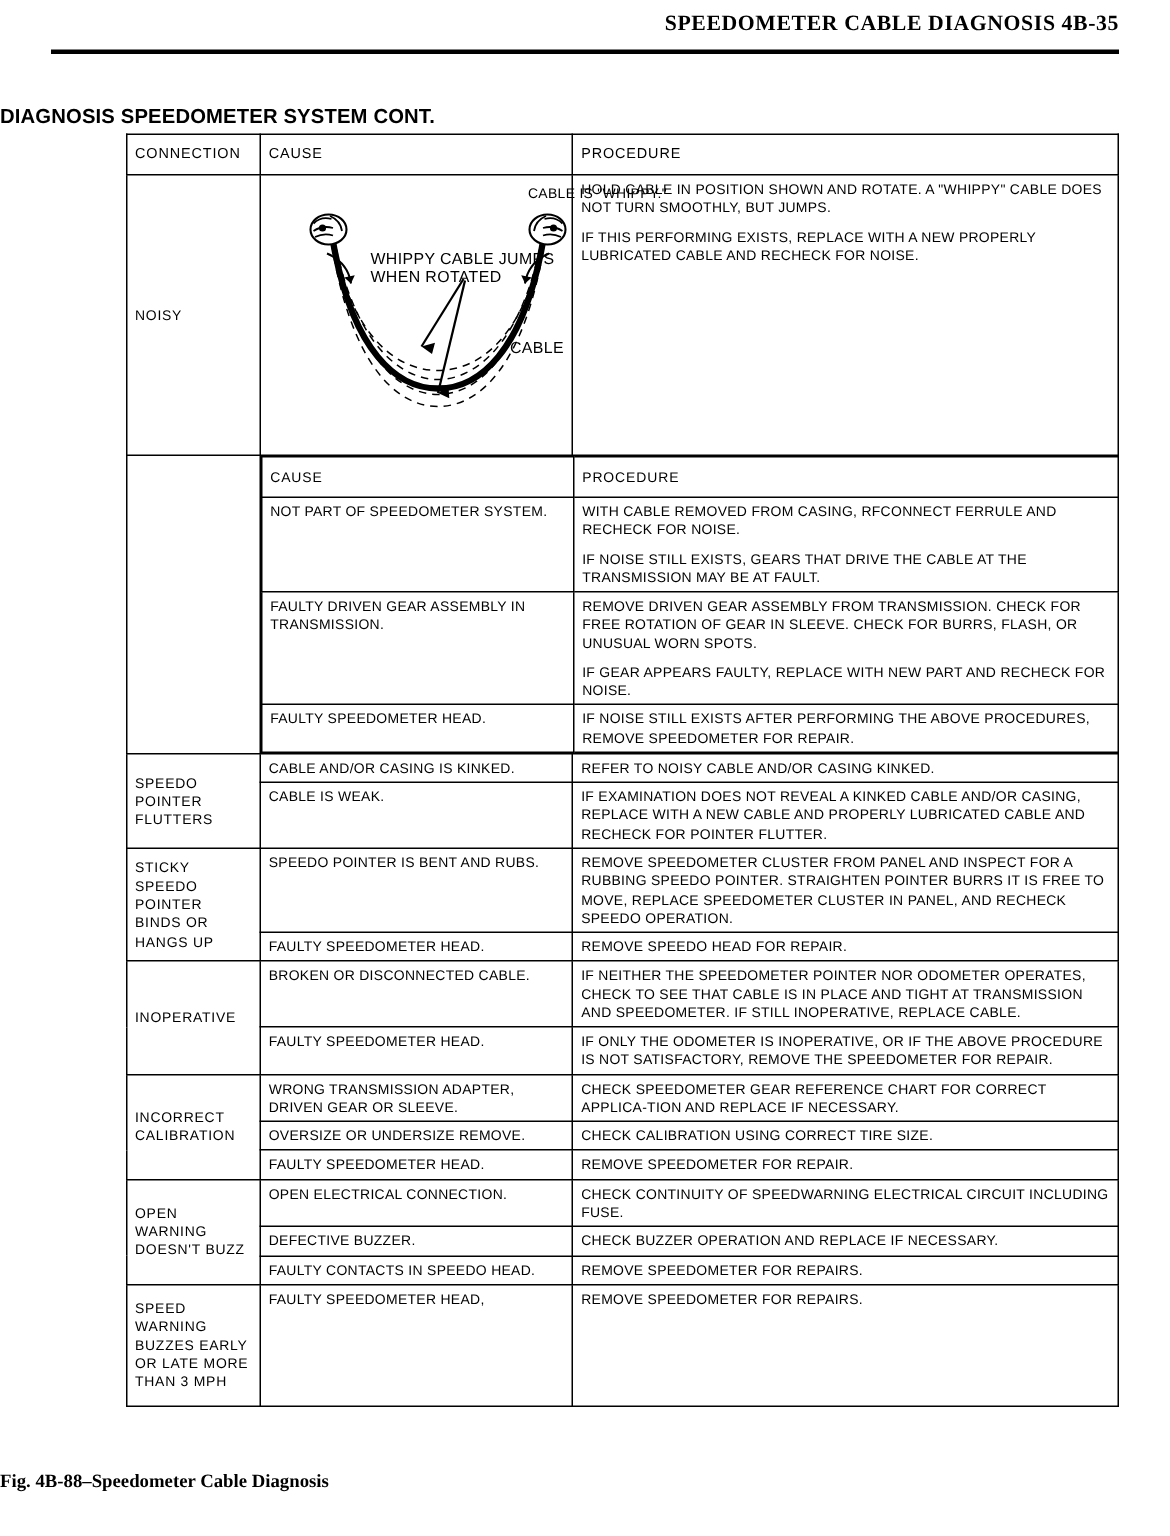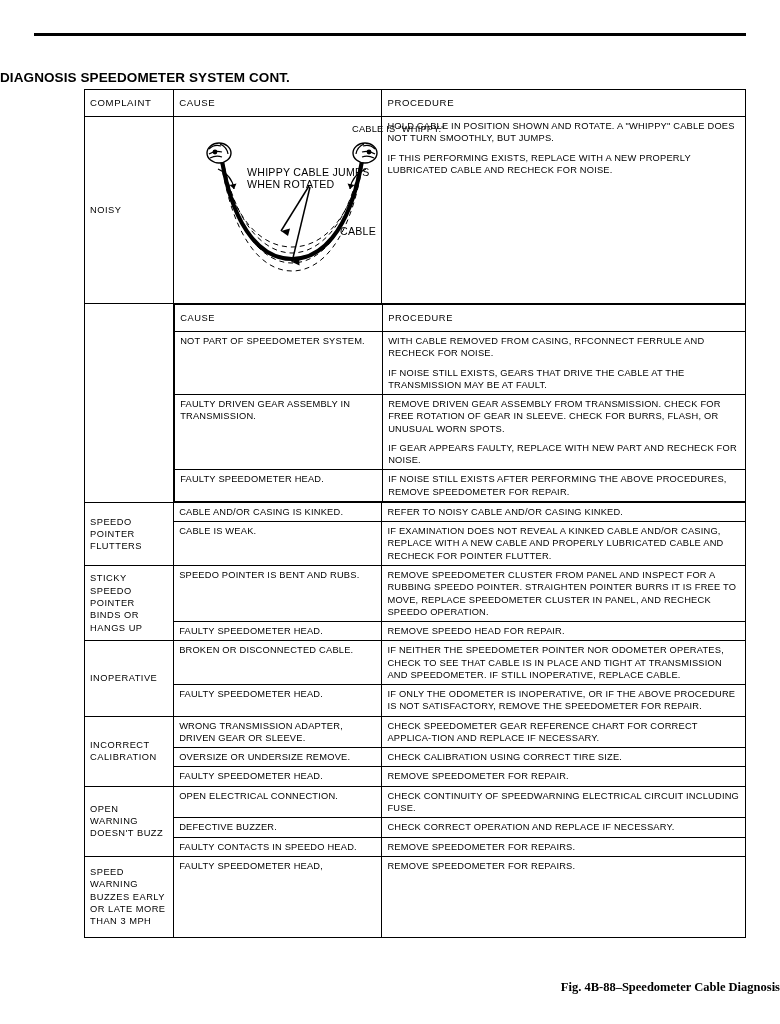--- a/index.html
+++ b/index.html
@@ -127,45 +127,46 @@
     min-height: 158px;
   }
   #illustration svg { display: block; }
 
   
   #fig-caption {
     position: absolute;
     left: 0;
     top: 980px;
     width: 780px;
-    text-align: right;
+    text-align: left;
     font-family: "Liberation Serif", serif;
     font-weight: bold;
     font-size: 12.5px;
   }
 </style>
 </head>
 <body>
 
 <div id="page-header">
+  <div id="header-title">SPEEDOMETER CABLE DIAGNOSIS   4B-35</div>
   <div id="header-rule"></div>
 </div>
 
 <div id="table-title">DIAGNOSIS SPEEDOMETER SYSTEM CONT.</div>
 
 <table id="diag-table">
   <colgroup>
     <col class="col-complaint">
     <col class="col-cause">
     <col class="col-procedure">
   </colgroup>
 
   <tbody>
       <tr>
-    <th class="hdr-cell">COMPLAINT</th>
+    <th class="hdr-cell">CONNECTION</th>
     <th class="hdr-cell hdr-center">CAUSE</th>
     <th class="hdr-cell hdr-center">PROCEDURE</th>
   </tr>
 
   <tr>
     <td class="complaint-cell">NOISY</td>
 
     <td class="illus-cell">
       <div id="illustration">
         <svg width="208" height="158" viewBox="0 0 208 158">
@@ -332,21 +333,21 @@
   <tr>
     <td class="complaint-cell" rowspan="3">OPEN WARNING DOESN'T BUZZ</td>
     <td class="cause-cell">OPEN ELECTRICAL CONNECTION.</td>
     <td class="proc-cell">
       <div class="para">CHECK CONTINUITY OF SPEEDWARNING ELECTRICAL CIRCUIT INCLUDING FUSE.</div>
     </td>
   </tr>
   <tr>
     <td class="cause-cell">DEFECTIVE BUZZER.</td>
     <td class="proc-cell">
-      <div class="para">CHECK CORRECT OPERATION AND REPLACE IF NECESSARY.</div>
+      <div class="para">CHECK BUZZER OPERATION AND REPLACE IF NECESSARY.</div>
     </td>
   </tr>
   <tr>
     <td class="cause-cell">FAULTY CONTACTS IN SPEEDO HEAD.</td>
     <td class="proc-cell">
       <div class="para">REMOVE SPEEDOMETER FOR REPAIRS.</div>
     </td>
   </tr>
 
   <tr>

